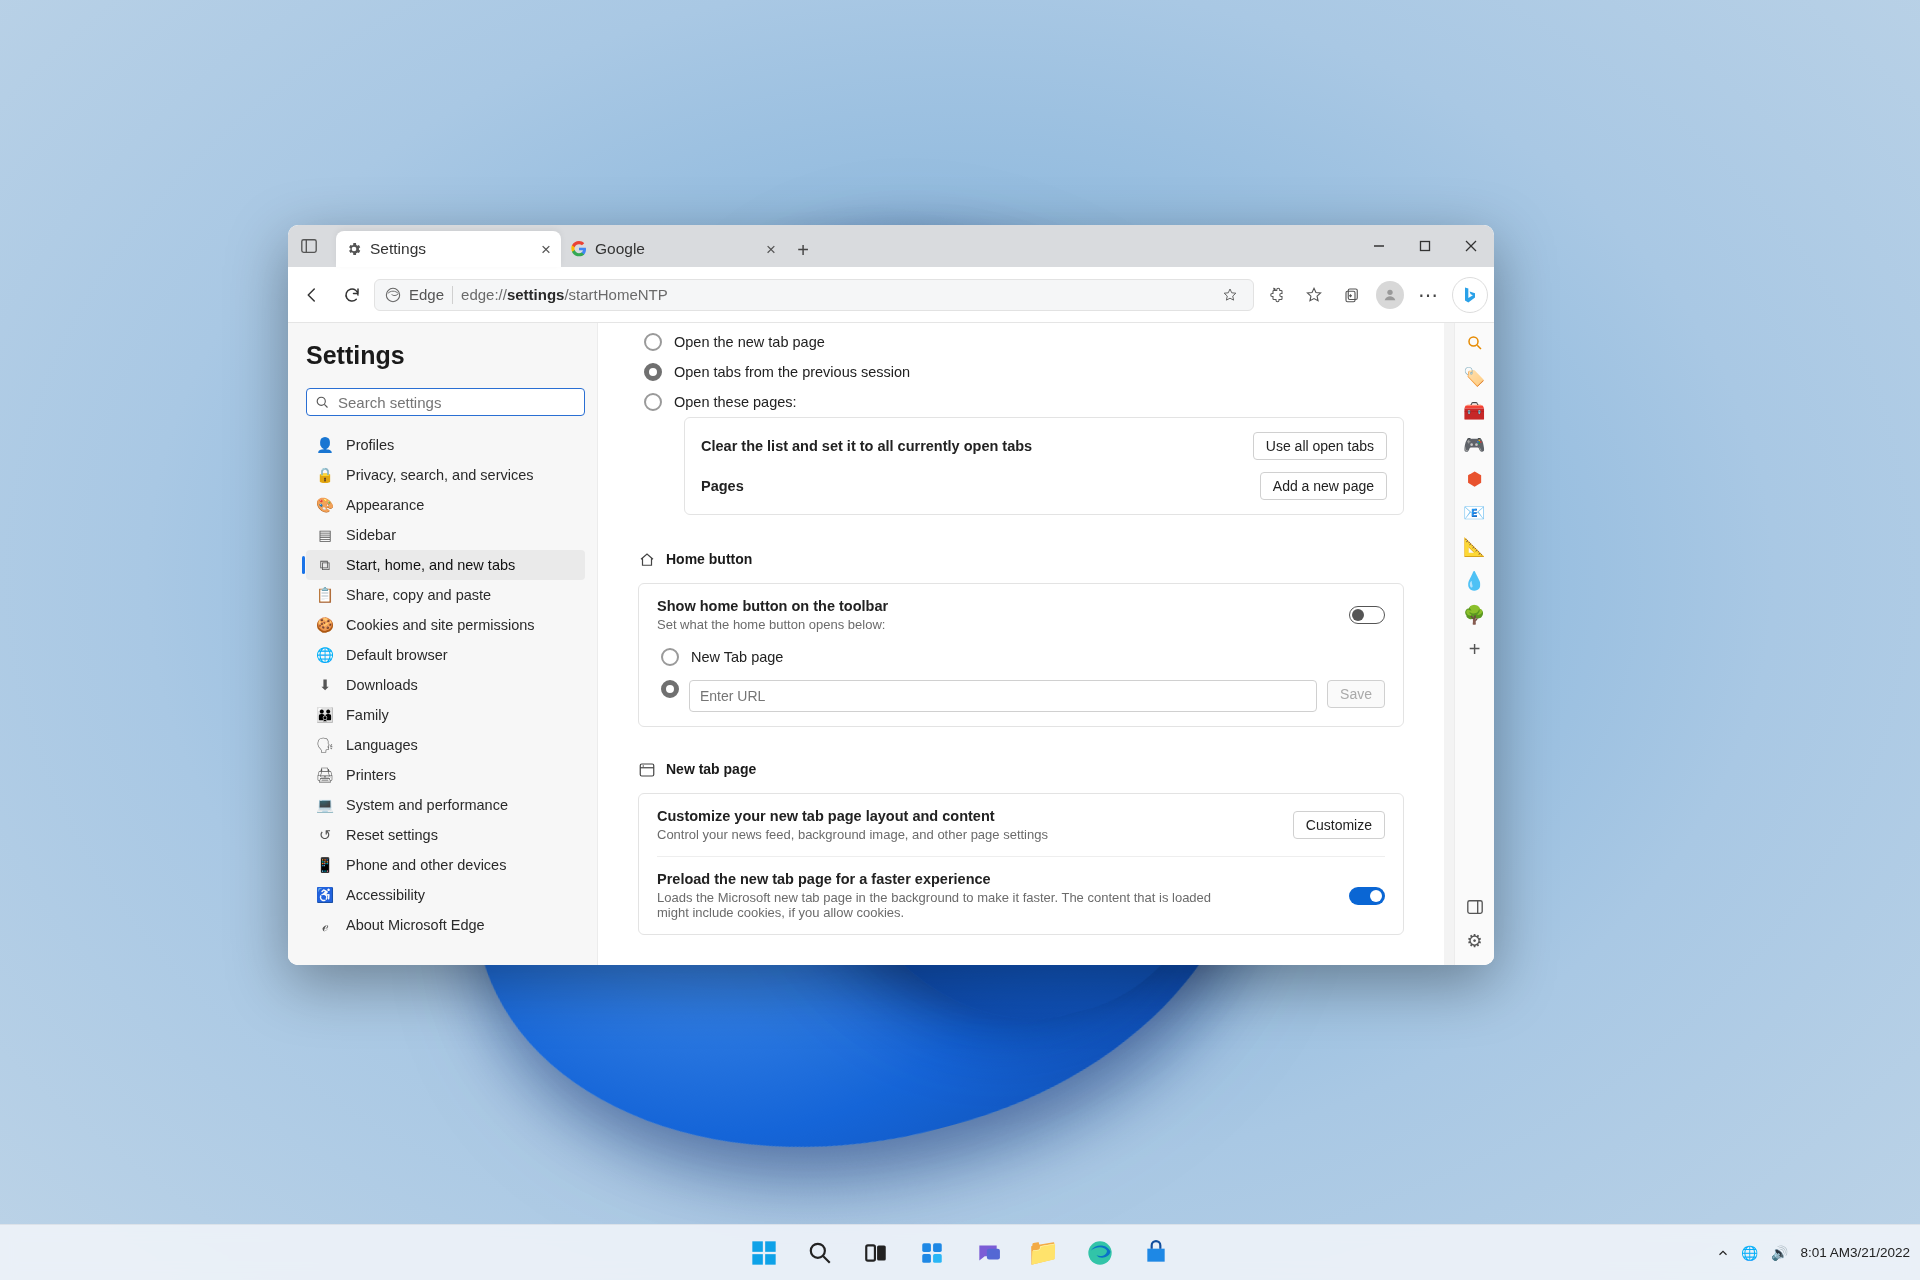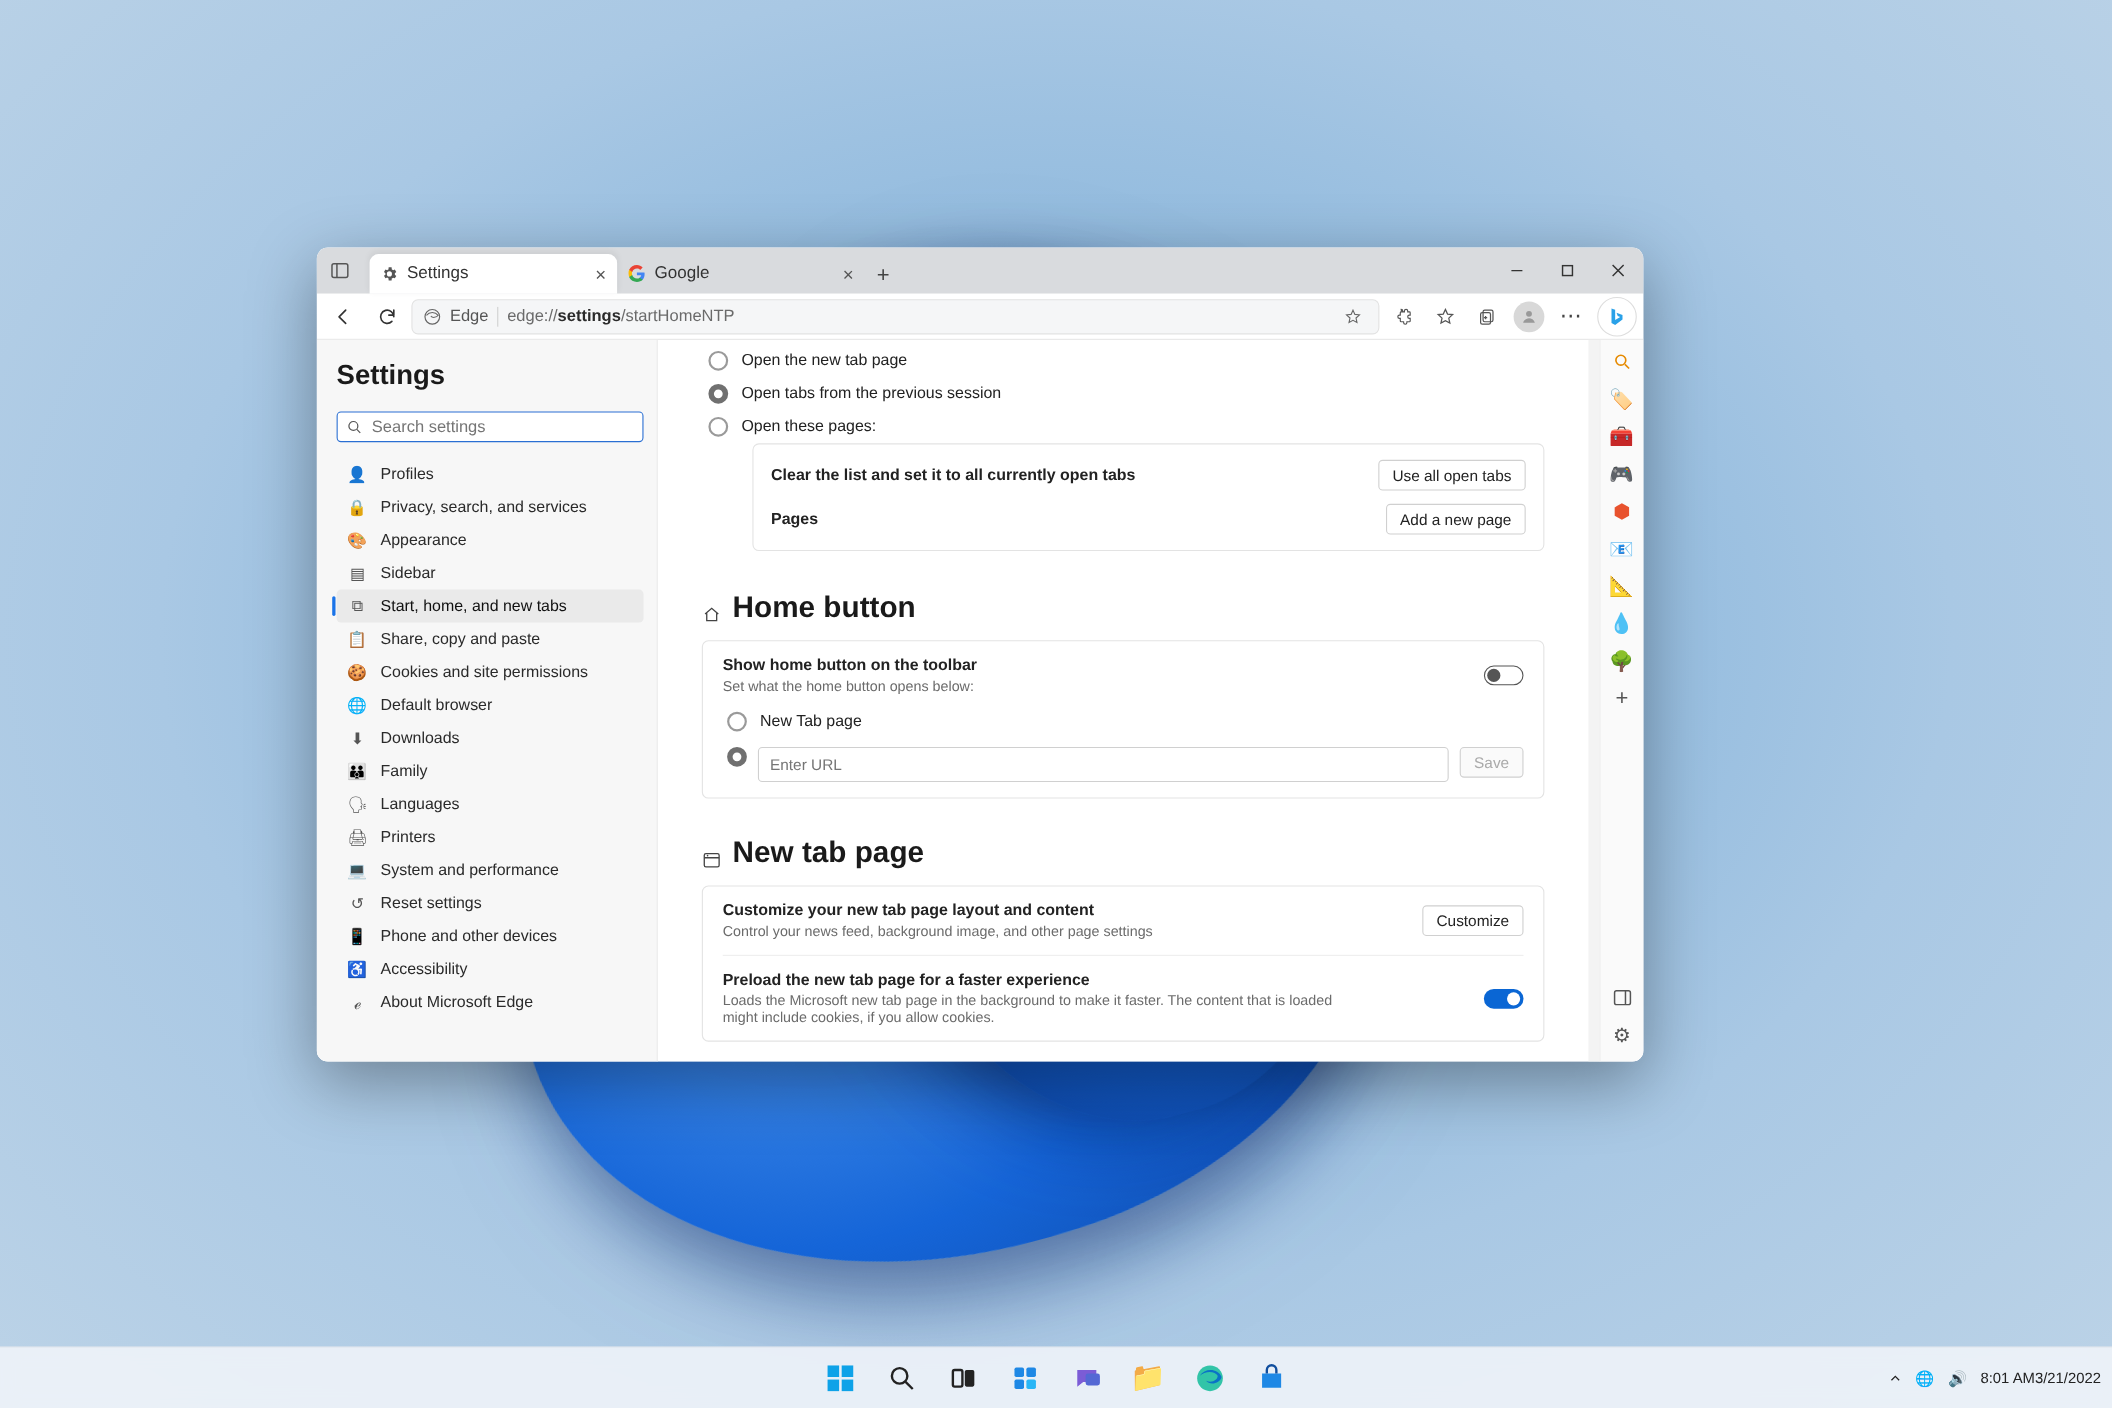--- a/index.html
+++ b/index.html
@@ -31,21 +31,21 @@
     padding:0 10px; font-size:15.5px; color:#333; position:relative; border-top-left-radius:8px; border-top-right-radius:8px;
   }
   .tab.active { background:#fff; box-shadow: 0 -2px 6px rgba(0,0,0,.06); }
   .tab .close { margin-left:auto; color:#555; font-size:17px; line-height:1; cursor:pointer;}
   .tab .favicon { width:16px; height:16px; display:inline-flex; align-items:center; justify-content:center; }
   .newtab-btn { width:34px; height:34px; display:flex; align-items:center; justify-content:center; color:#444; font-size:20px; cursor:pointer; }
   .vtabs-btn { width:42px; display:flex; align-items:center; justify-content:center; color:#444; cursor:pointer;}
   .wincontrols { display:flex; }
   .wcbtn { width:46px; display:flex; align-items:center; justify-content:center; color:#333; font-size:15px; cursor:pointer;}
 
-  .toolbar { height:42px; background:#fff; border-bottom:1px solid #e5e5e5; display:flex; align-items:center; padding:0 6px; gap:4px; }
+  .toolbar { height:56px; background:#fff; border-bottom:1px solid #e5e5e5; display:flex; align-items:center; padding:0 6px; gap:4px; }
   .tbtn { width:36px; height:36px; display:flex; align-items:center; justify-content:center; color:#444; border-radius:4px; cursor:pointer; }
   .addr {
     flex:1; height:32px; background:#f5f6f7; border:1px solid #e2e2e2; border-radius:6px;
     display:flex; align-items:center; padding:0 10px; gap:8px; color:#555; font-size:15px;
   }
   .addr .divider{width:1px;height:18px;background:#d0d0d0;}
   .addr .url {color:#6a6a6a;}
   .addr .url b{font-weight:600;color:#2a2a2a;}
   .right-icons{display:flex;gap:2px;align-items:center;}
   .avatar{width:28px;height:28px;border-radius:50%;background:#d8d8d8;display:flex;align-items:center;justify-content:center;color:#777;}
@@ -73,21 +73,21 @@
   
   .settings-main{flex:1;overflow:hidden;position:relative;}
   .smain-inner{height:100%;overflow-y:hidden;padding:0 40px 30px 40px;}
   .radio-row{display:flex;align-items:center;gap:12px;padding:6px 0;margin-left:6px;font-size:14.5px;color:#222;}
   .rcircle{width:18px;height:18px;border:2px solid #9a9a9a;border-radius:50%;flex:0 0 18px;}
   .rcircle.sel{border-color:#707070;border-width:5px;}
   .card{border:1px solid #e3e3e3;border-radius:6px;padding:10px 18px;margin-bottom:36px;}
   .pages-row{display:flex;align-items:center;justify-content:space-between;padding:6px 0;}
   .pages-row strong{font-size:14.5px;font-weight:600;color:#222;}
   .pill-btn{border:1px solid #d0d0d0;border-radius:4px;padding:5px 12px;font-size:14px;color:#222;background:#fff;cursor:pointer;}
-  .section-h{display:flex;align-items:flex-end;gap:10px;font-size:27px;font-weight:600;color:#1a1a1a;margin:6px 0 14px 0;}
+  .section-h{display:flex;align-items:flex-start;gap:10px;font-size:14px;font-weight:600;color:#1a1a1a;margin:6px 0 14px 0;}
   .section-h .sicn{color:#555;font-size:18px;}
   .panel{border:1px solid #e3e3e3;border-radius:6px;padding:14px 18px;margin-bottom:34px;}
   .panel .row{display:flex;align-items:center;justify-content:space-between;gap:16px;}
   .panel .ptitle{font-size:14.5px;font-weight:600;color:#222;}
   .panel .psub{font-size:13px;color:#6b6b6b;margin-top:3px;}
   .toggle{width:36px;height:18px;border-radius:10px;background:#888;position:relative;cursor:pointer;flex:0 0 36px;}
   .toggle::after{content:"";position:absolute;width:12px;height:12px;border-radius:50%;background:#fff;top:3px;left:3px;transition:.15s;}
   .toggle.on{background:#0a66d4;}
   .toggle.on::after{left:21px;}
   .toggle.outline{background:#fff;border:1.5px solid #555;}

